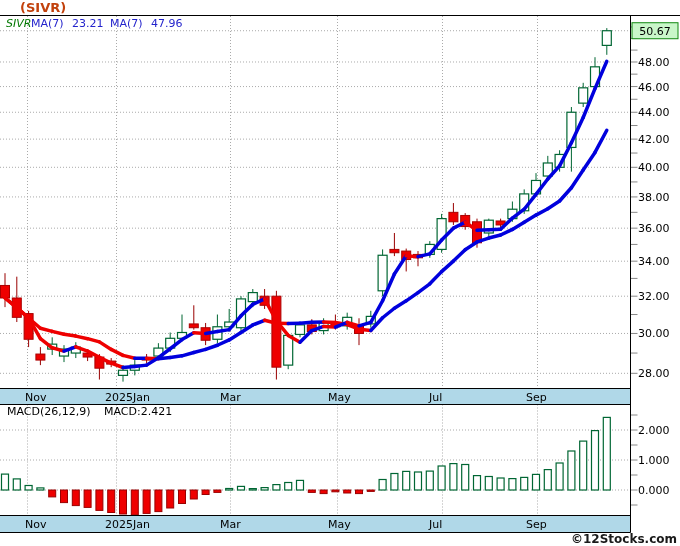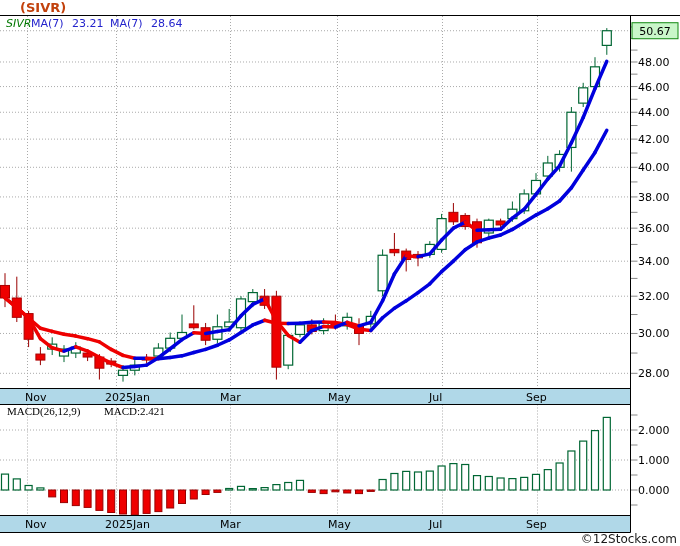--- a/index.html
+++ b/index.html
@@ -4,22 +4,22 @@
 <style>
   html,body{margin:0;padding:0;background:#fff;}
   .stage{position:relative;width:680px;height:546px;background:#fff;
          font-family:"DejaVu Sans",sans-serif;overflow:hidden;}
   .stage svg{position:absolute;left:0;top:0;z-index:1;}
   .ovl{position:absolute;z-index:2;white-space:nowrap;}
   .title{left:20px;top:0px;font-size:13px;font-weight:bold;color:#c2410c;text-align:right;}
   .lg{top:17px;font-size:11px;}
   .lg-sym{color:#007700;font-style:italic;}
   .blue{color:#2323cc;}
-  .macd-lg{top:405px;font-size:11px;color:#000;font-family:Liberation Serif, serif;}
-  .wm{right:3px;top:532px;font-size:12px;font-weight:400;color:#1a1a1a;}
+  .macd-lg{top:405px;font-size:11px;color:#000;}
+  .wm{right:3px;top:532px;font-size:12px;font-weight:700;color:#1a1a1a;}
 </style>
 </head>
 <body>
 
 <div class="stage">
   <svg id="cv" width="680" height="546">
       <rect x="0" y="388.5" width="630.5" height="16" fill="#b0d8e8"></rect>
       <rect x="0" y="515.5" width="630.5" height="17" fill="#b0d8e8"></rect>
       <line x1="27.5" y1="16" x2="27.5" y2="388" stroke="#aaaaaa" stroke-dasharray="1,2"></line>
       <line x1="27.5" y1="404.5" x2="27.5" y2="515.5" stroke="#aaaaaa" stroke-dasharray="1,2"></line>
@@ -370,17 +370,17 @@
       <line x1="0" y1="388.5" x2="630.5" y2="388.5" stroke="#000"></line>
       <line x1="0" y1="404.5" x2="630.5" y2="404.5" stroke="#000"></line>
       <line x1="0" y1="515.5" x2="630.5" y2="515.5" stroke="#000"></line>
       <line x1="0" y1="532.5" x2="630.5" y2="532.5" stroke="#000"></line>
     </svg>
   <div class="ovl title">(SIVR)</div>
   <div class="ovl lg lg-sym" style="left:6px">SIVR</div>
   <div class="ovl lg blue" style="left:31px">MA(7)</div>
   <div class="ovl lg blue" style="left:72px">23.21</div>
   <div class="ovl lg blue" style="left:110px">MA(7)</div>
-  <div class="ovl lg blue" style="left:151px">28.64</div>
+  <div class="ovl lg blue" style="left:151px">47.96</div>
   <div class="ovl macd-lg" style="left:7px">MACD(26,12,9)</div>
   <div class="ovl macd-lg blue" style="left:104px">MACD:2.421</div>
   <div class="ovl wm">©12Stocks.com</div>
 </div>
 
 </body></html>

